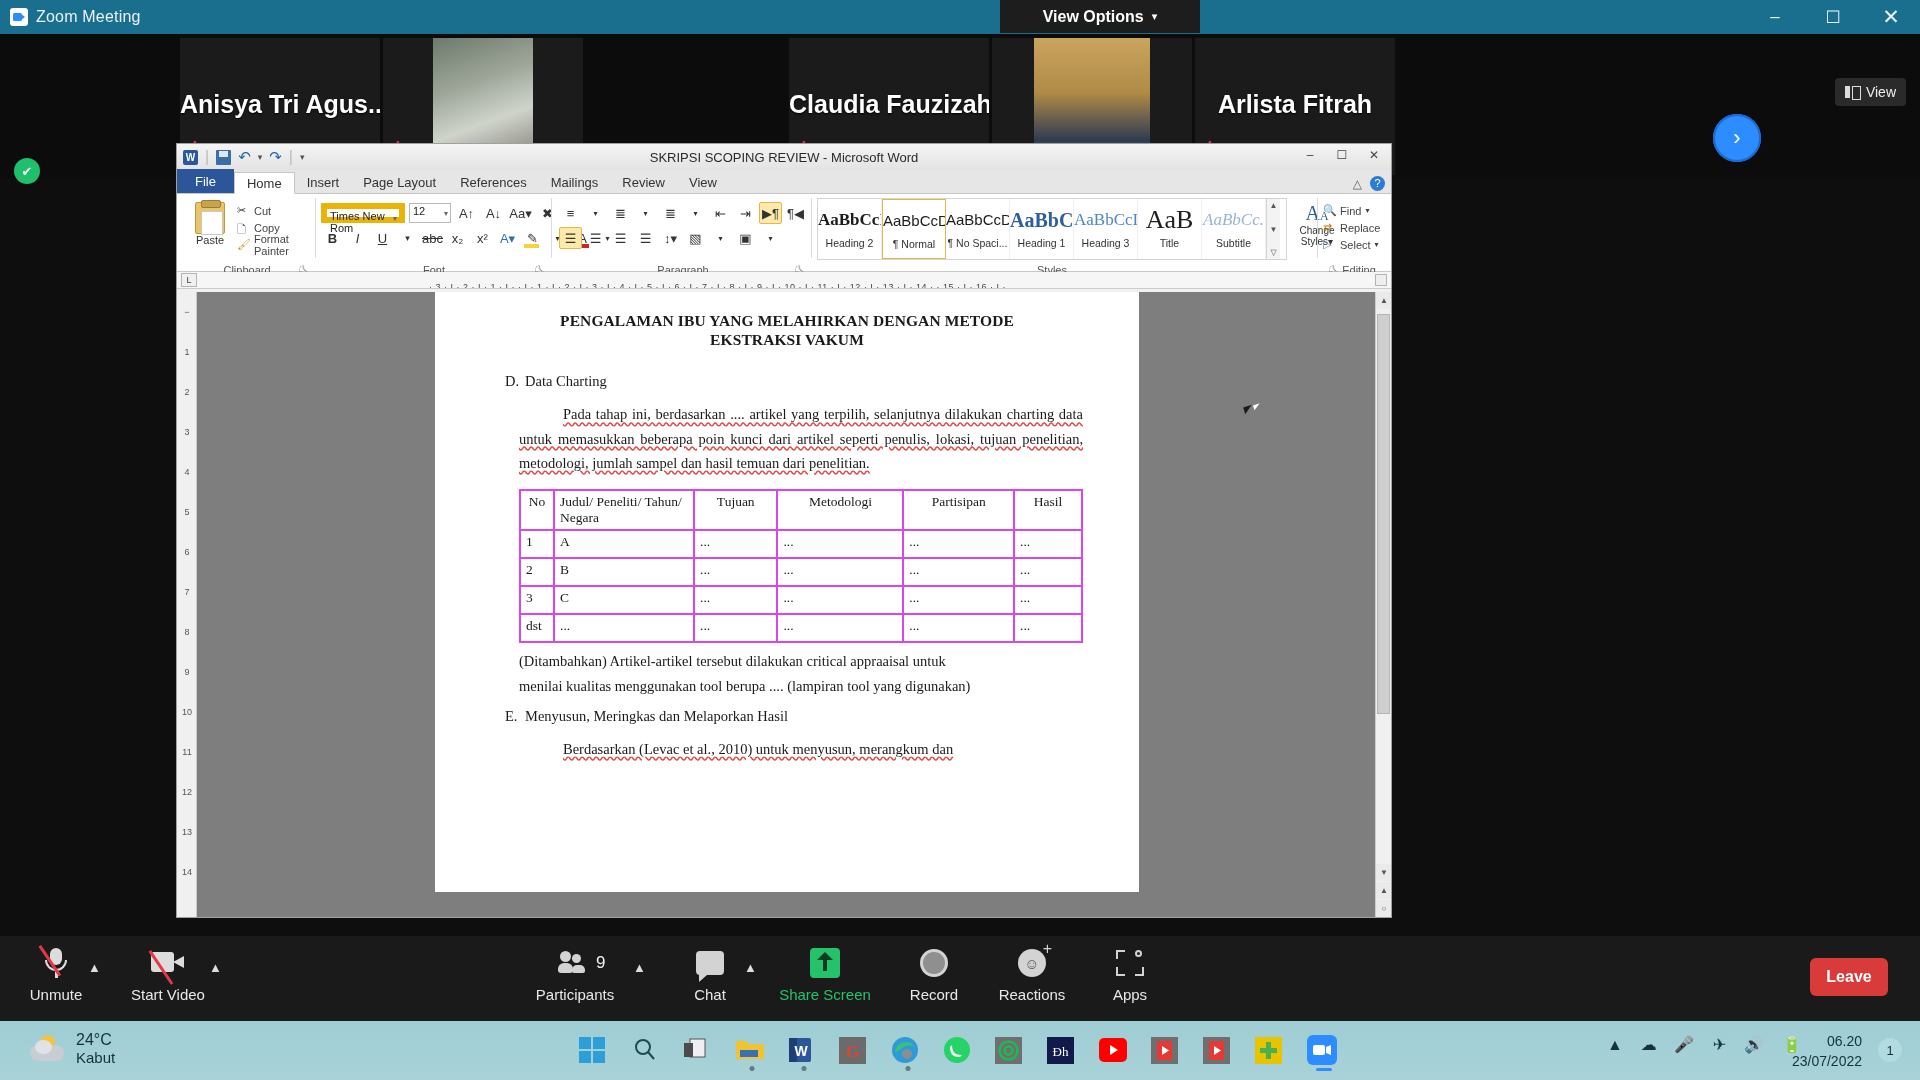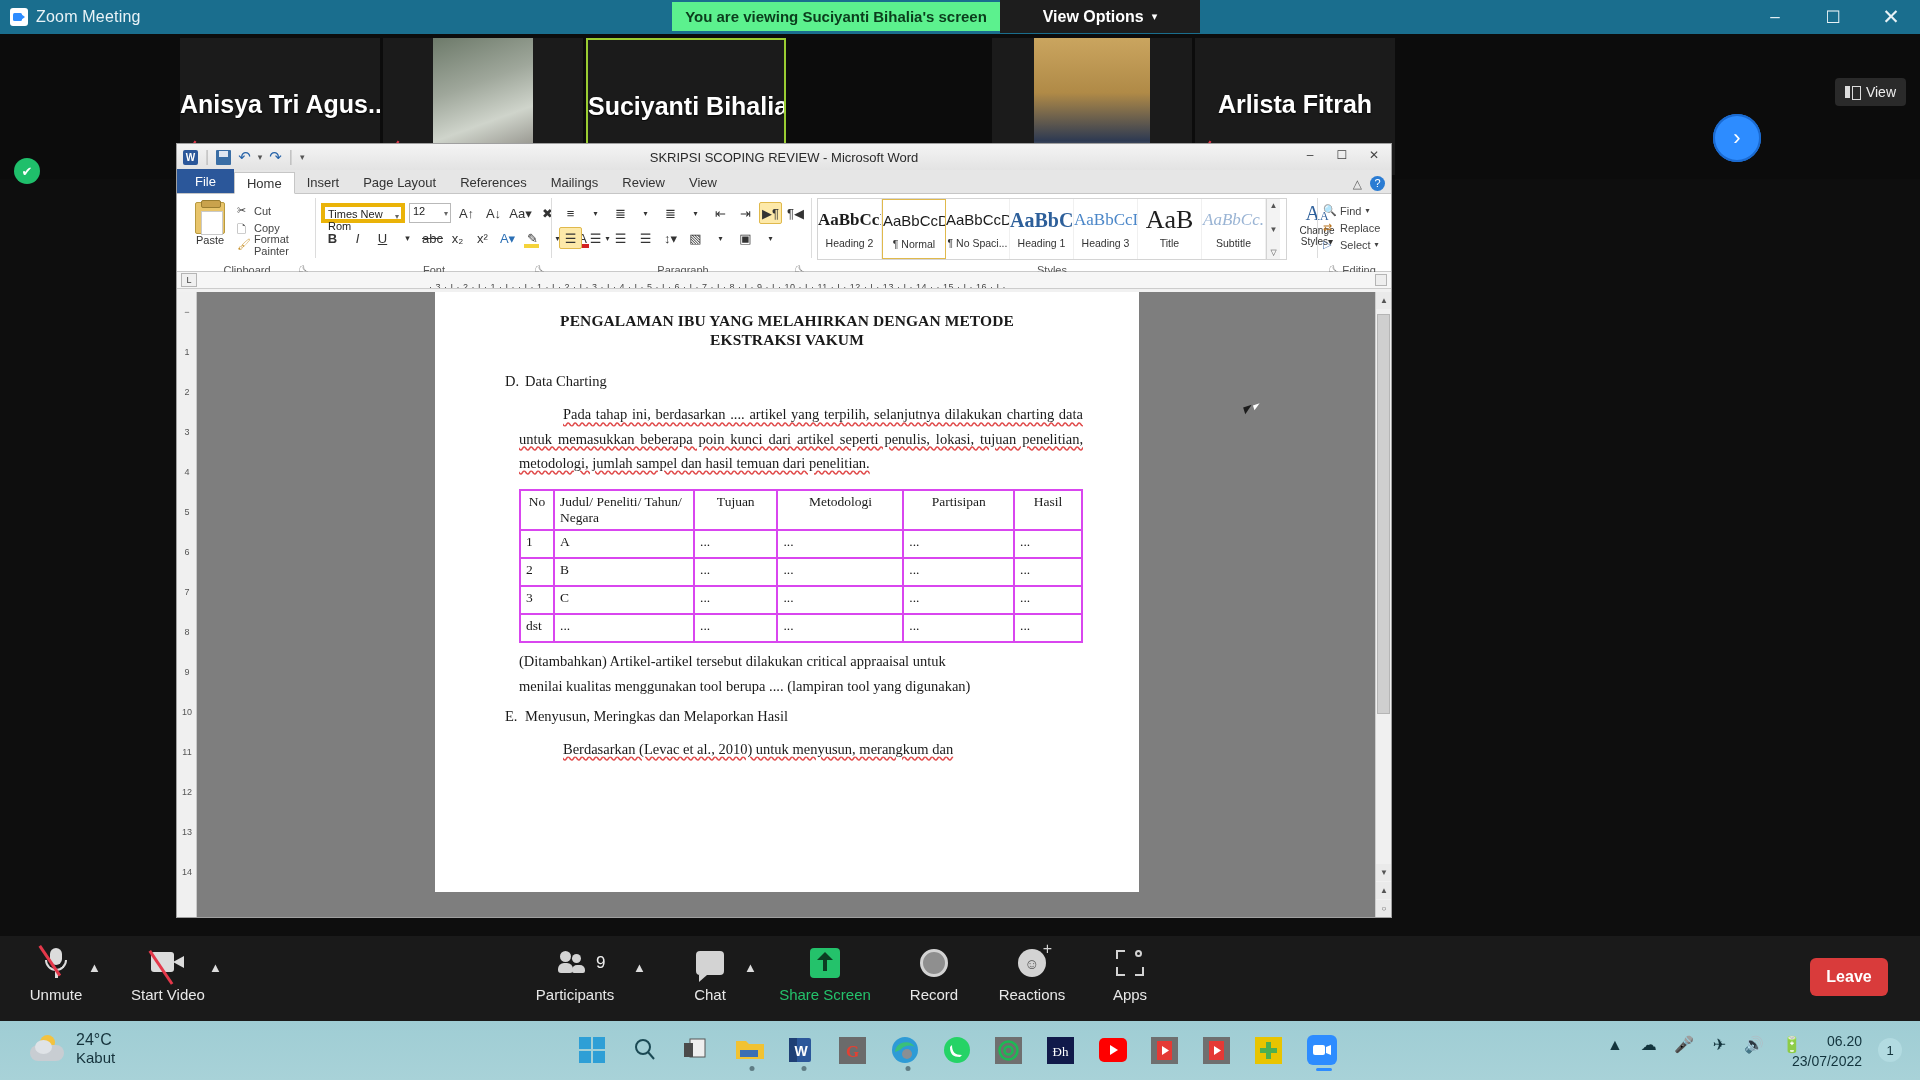--- a/index.html
+++ b/index.html
@@ -159,21 +159,21 @@
   .paste-ico:before{content:"";position:absolute;left:5px;top:-3px;width:18px;height:6px;
      background:#c9a24c;border:1px solid #9a7d30;border-radius:2px;}
   .paste-ico:after{content:"";position:absolute;left:5px;top:8px;width:20px;height:22px;
      background:#fff;border:1px solid #c9c9c9;}
   .paste-lbl{ font-size:11px; color:#333;text-align:center; }
 
   .mini{ font-size:11px; color:#444; display:flex;align-items:center; gap:4px;
      height:17px; }
   .sq{width:13px;height:13px;display:inline-block;position:relative;flex:none;}
 
-  .fontname{ width:84px;height:20px;border:4px solid #eab308;background:#fff;
+  .fontname{ width:84px;height:20px;border:6px solid #eab308;background:#fff;
     font-size:11px; padding:1px 12px 0 3px; position:relative; color:#222;}
   .fontsize{ width:42px;height:20px;border:1px solid #b9b9b9;background:#fff;
     font-size:11px; padding:1px 12px 0 3px; position:relative; color:#222;}
   .ddarrow{ position:absolute; right:2px; top:5px; font-size:8px; color:#666;}
 
   .rbtn{ width:23px;height:22px; display:inline-flex;align-items:center;justify-content:center;
     font-size:13px; color:#333; }
   .rbtn.on{ background:#fde9a9; border:1px solid #e0b94c; border-radius:2px;}
 
   .styles-gal{
@@ -338,21 +338,20 @@
   }
   .cursor:after{ content:""; position:absolute; left:1px; top:1px;
     border-left:7px solid #fff; border-bottom:5px solid transparent;}
 </style>
 </head>
 <body>
 
 <div class="zoom-titlebar">
   <div class="zoom-logo"></div>
   <div class="zoom-title">Zoom Meeting</div>
-  <div class="share-banner">You are viewing Suciyanti Bihalia's screen</div>
   <div class="view-options">
     <span>View Options</span>
     <span class="chev">▾</span>
   </div>
   <div class="winbtns">
     <div class="winbtn">–</div>
     <div class="winbtn">☐</div>
     <div class="winbtn close">✕</div>
   </div>
 </div>
@@ -369,27 +368,28 @@
 
   <div class="tile" style="left:383px; width:200px;">
     <div class="photo" style="left:50px;width:100px;"></div>
     <div class="big-name"></div>
     <div class="nametag">
       <span class="mic-off"></span>
       <span class="lbl">Frida Meirizqia Khairu...</span>
     </div>
   </div>
 
-  <div class="tile active" style="left:586px; width:200px;">
-    <div class="big-name">Suciyanti Bihalia</div>
+
+  <div class="tile" style="left:789px; width:200px;">
+    <div class="big-name">Claudia Fauzizah</div>
     <div class="nametag">
-      <span class="lbl">Suciyanti Bihalia</span>
-    </div>
-  </div>
-
+      <span class="mic-off"></span>
+      <span class="lbl">Claudia Fauzizah</span>
+    </div>
+  </div>
 
   <div class="tile" style="left:992px; width:200px;">
     <div class="photo p5" style="left:42px;width:116px;"></div>
     <div class="big-name"></div>
     <div class="nametag">
       <span class="lbl">Andari Astuti</span>
     </div>
   </div>
 
   <div class="tile" style="left:1195px; width:200px;">

